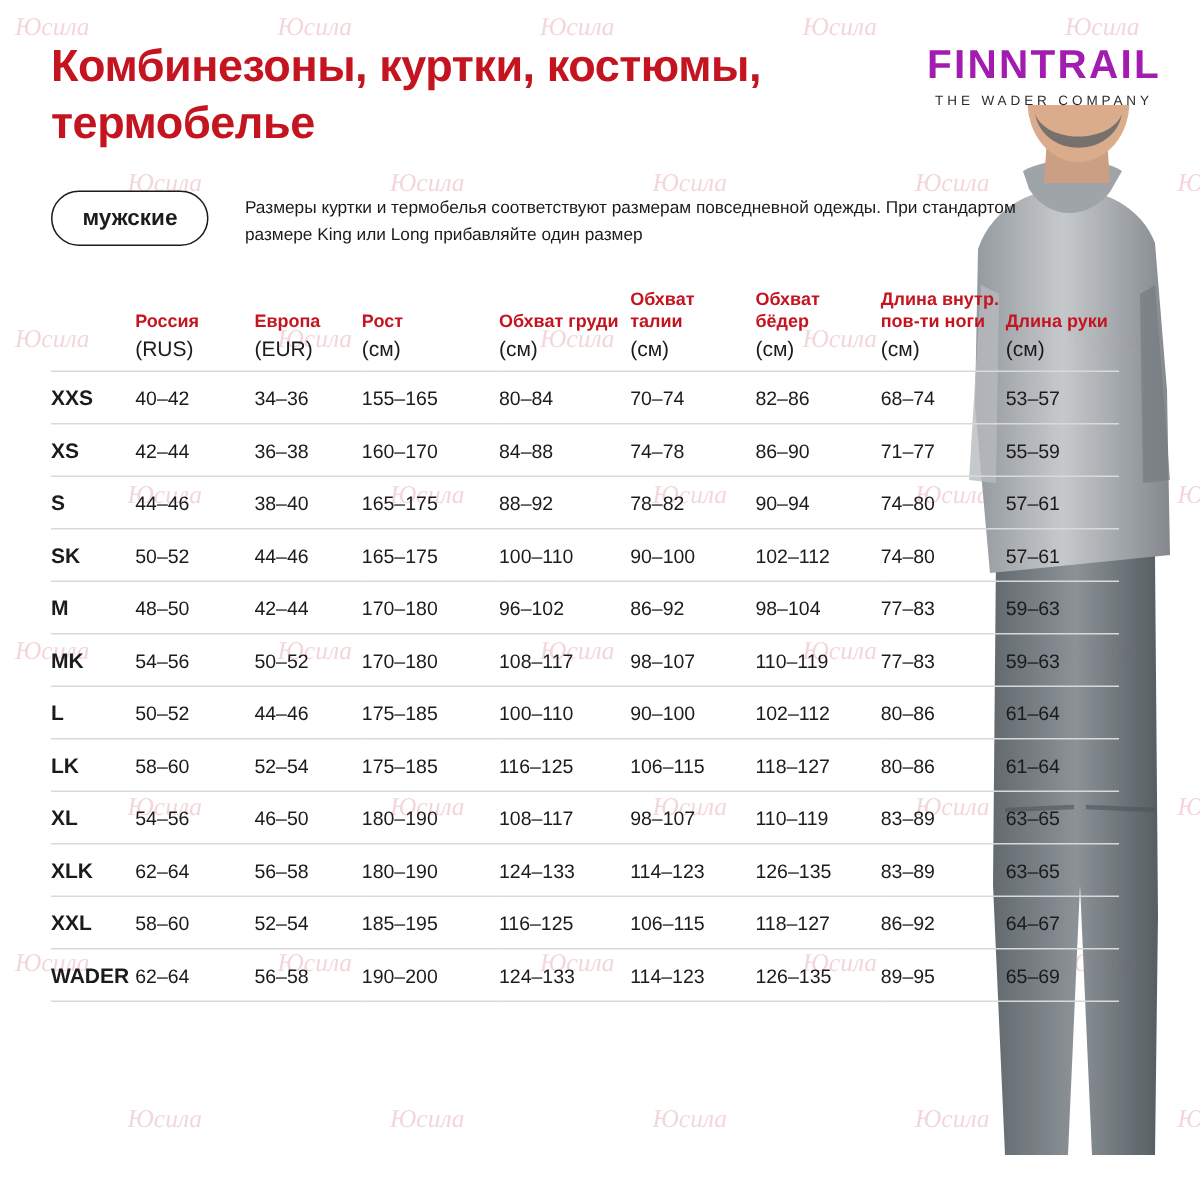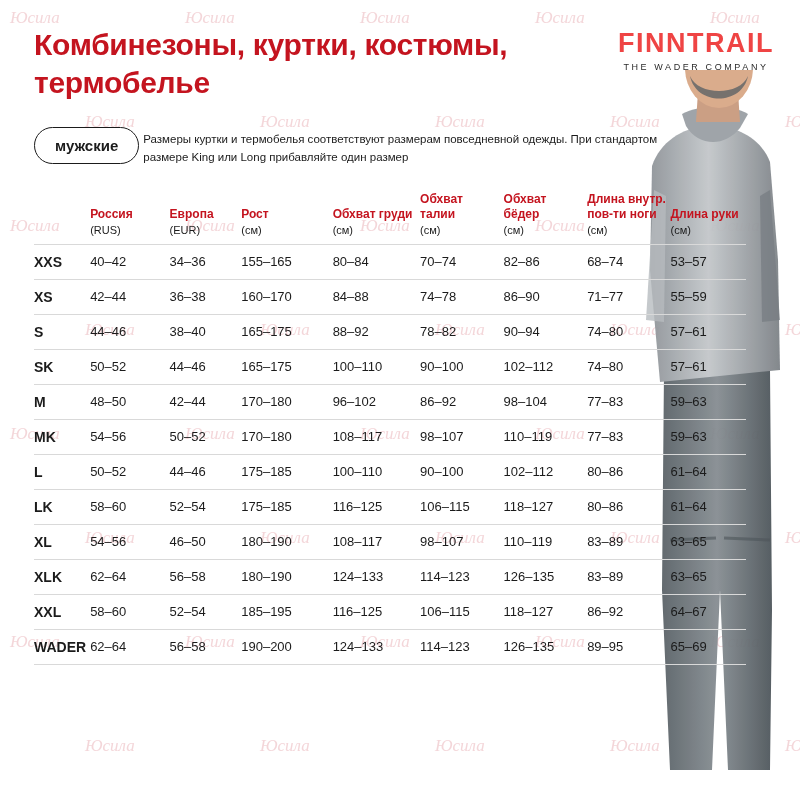--- a/index.html
+++ b/index.html
@@ -56,34 +56,34 @@
   .brand {
     position: absolute;
     right: 26px; top: 28px;
     text-align: center;
     z-index: 4;
   }
   .brand-name {
     font-size: 27px;
     font-weight: bold;
     letter-spacing: 1.5px;
-    color: #ef4444;
+    color: #a21caf;
   }
   .brand-sub {
     font-size: 9px;
     letter-spacing: 2.6px;
     color: #2b2b2b;
     margin-top: 3px;
   }
 
   .subrow {
     display: flex;
     align-items: flex-start;
     margin-top: 24px;
-    gap: 4px;
+    gap: 24px;
   }
   .pill {
     border: 1.6px solid #1b1b1b;
     border-radius: 22px;
     padding: 9px 20px;
     font-size: 15px;
     font-weight: bold;
     color: #1b1b1b;
     white-space: nowrap;
   }
@@ -109,21 +109,21 @@
     padding: 0 4px 7px 0;
     font-size: 12px;
     font-weight: bold;
     color: #c4141f;
     line-height: 1.18;
   }
   thead th .unit {
     display: block;
     font-weight: normal;
     color: #1b1b1b;
-    font-size: 11px;
+    font-size: 14px;
     margin-top: 3px;
   }
   tbody td {
     border-top: 1px solid #d9d9d9;
     padding: 9px 4px 9px 0;
     font-size: 13px;
     color: #1b1b1b;
     white-space: nowrap;
   }
   tbody td.sz {

